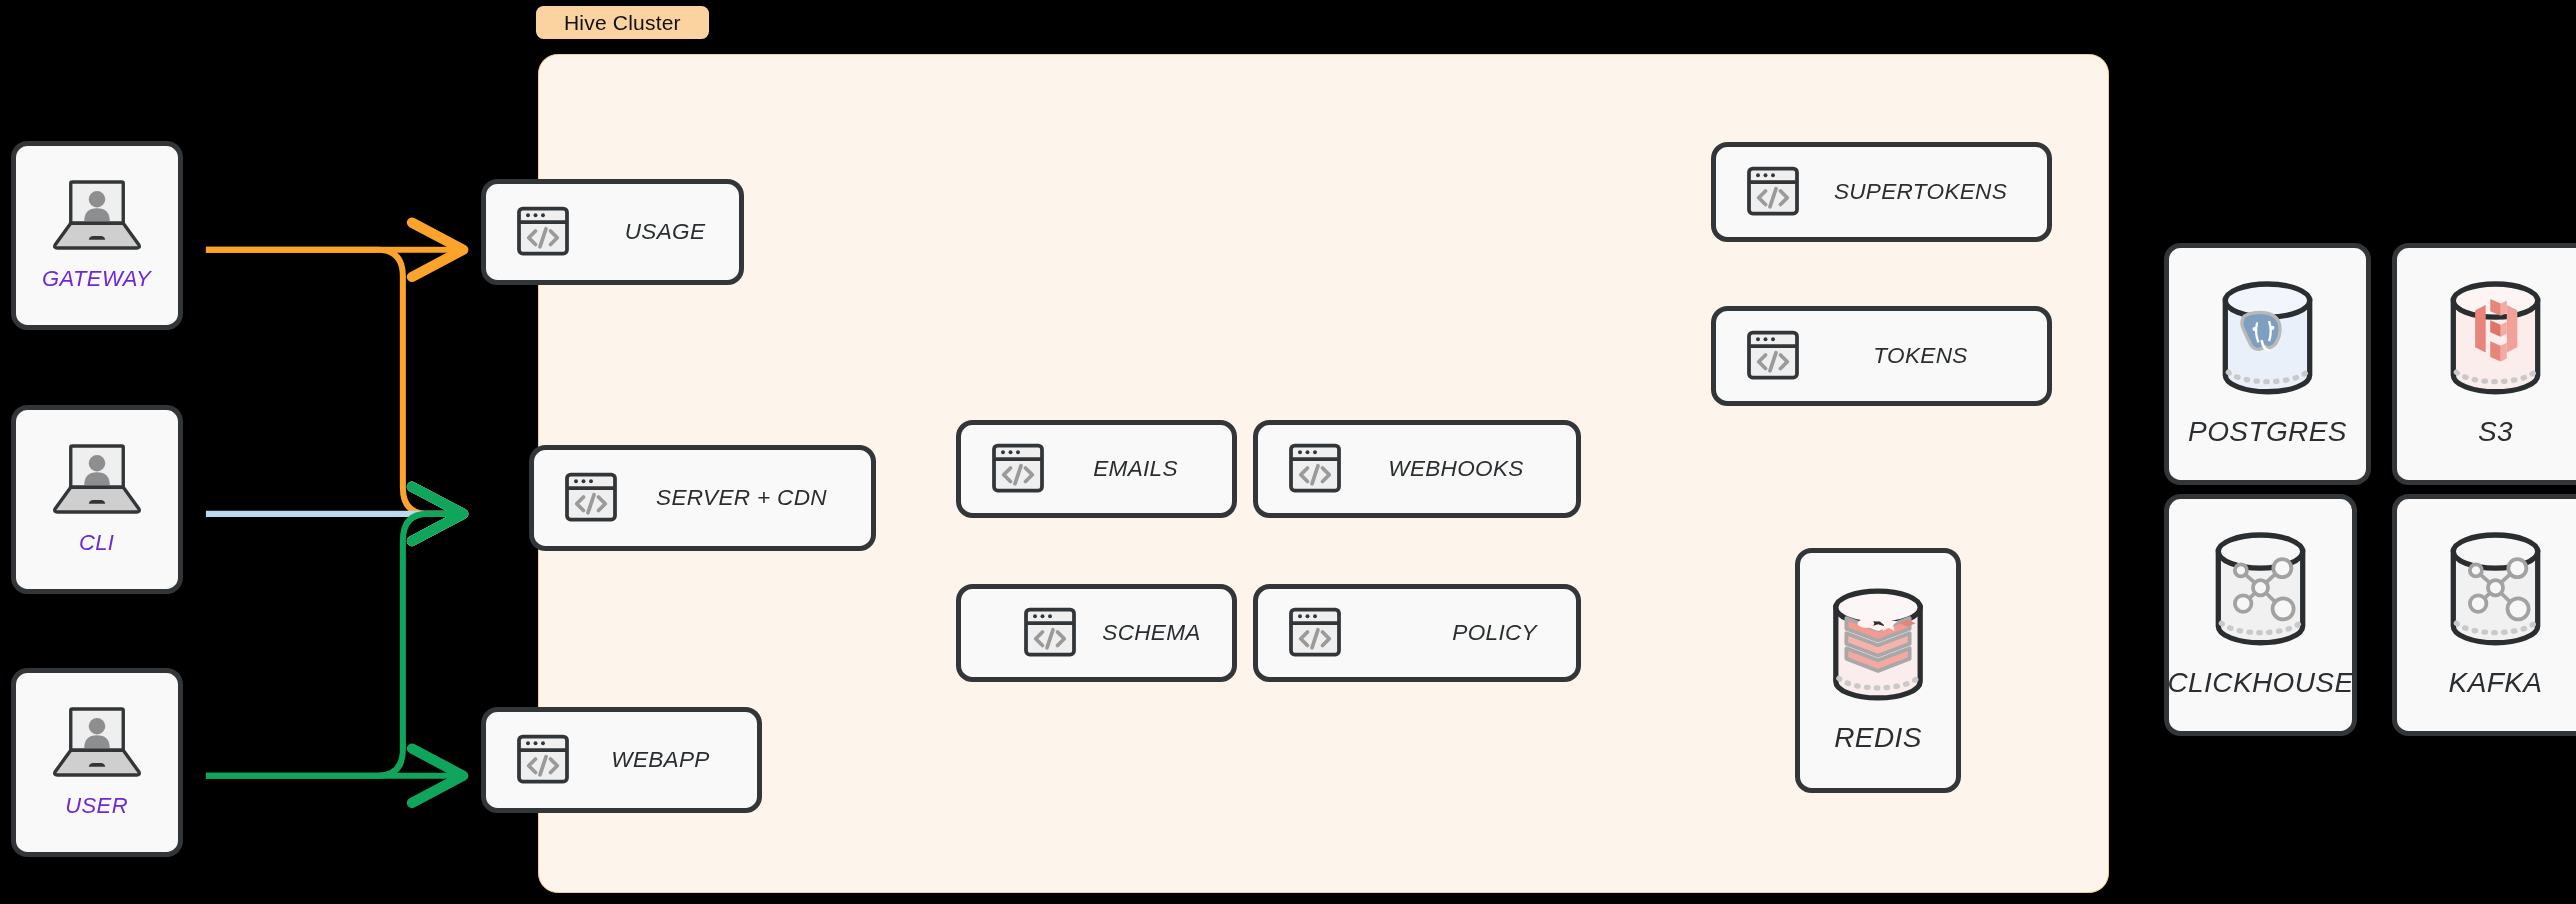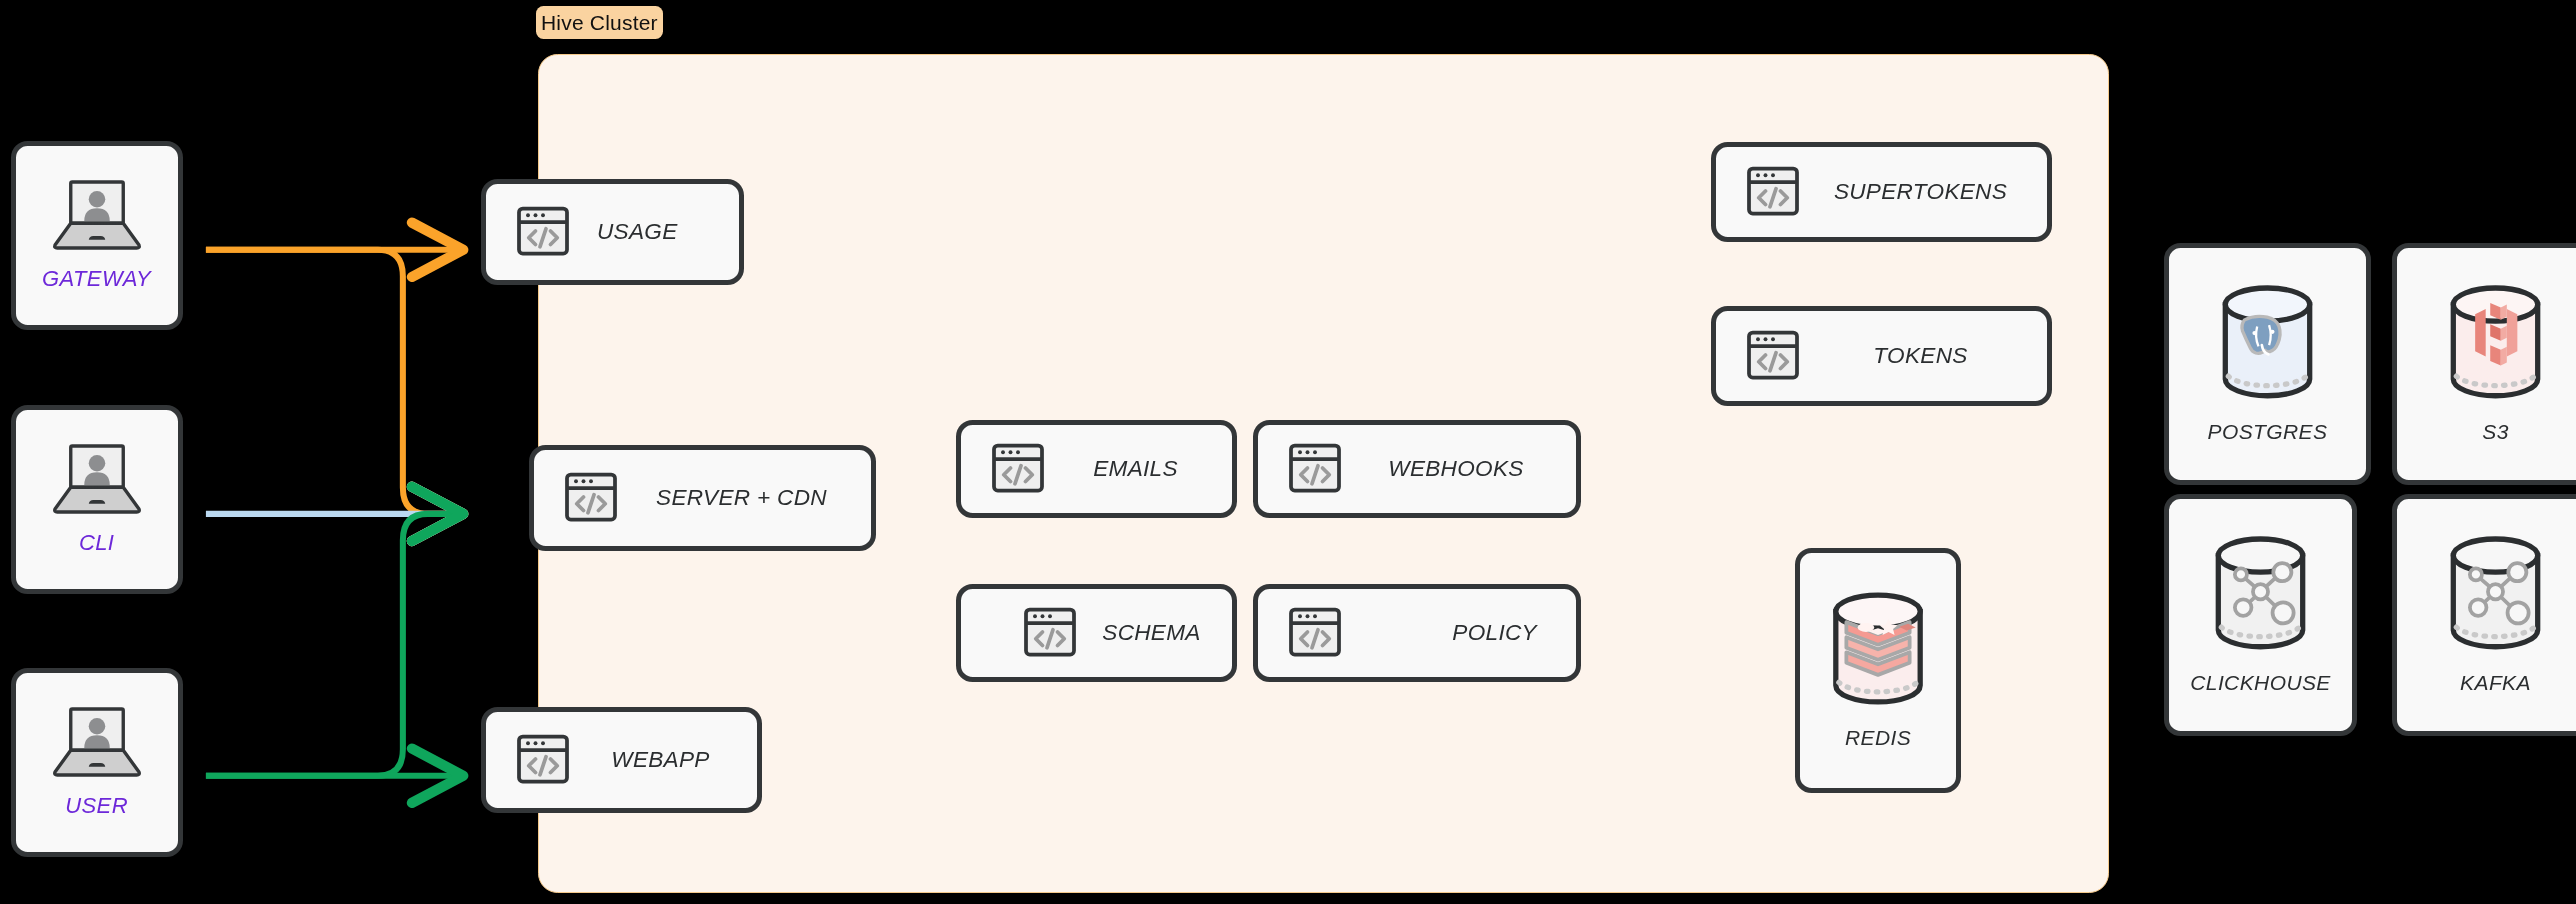--- a/index.html
+++ b/index.html
@@ -4,37 +4,37 @@
 <style>
   html,body{margin:0;padding:0;background:#000;}
   #stage{position:relative;width:2576px;height:904px;background:#000;
          font-family:"Liberation Sans","DejaVu Sans",sans-serif;overflow:hidden;}
 
   
   #cluster-region{position:absolute;left:538px;top:54px;width:1569px;height:837px;
         background:#FDF4EC;border:1.5px solid #F5C98A;border-radius:19.6px;}
   #cluster-tag{position:absolute;left:536px;top:6px;height:33px;
         background:#FAD3A0;border-radius:7.5px;display:flex;align-items:center;
-        padding:0 5px;color:#111;font-size:21px;font-weight:400;letter-spacing:0.2px;}
+        padding:0 28px;color:#111;font-size:21px;font-weight:400;letter-spacing:0.2px;}
 
   
   .node{position:absolute;background:#F9F9F9;border:5.3px solid #333638;
         border-radius:16.6px;box-sizing:border-box;}
   .node.svc{display:flex;align-items:center;}
   .node.host{display:flex;flex-direction:column;align-items:center;justify-content:center;}
 
   .svc-icon{flex:0 0 auto;margin-left:30px;}
   .svc-label{flex:1 1 auto;text-align:center;font-style:italic;color:#2B2E30;
              font-size:22.6px;letter-spacing:0.3px;padding-right:6px;white-space:nowrap;}
   .svc-label.right{text-align:right;padding-right:39px;}
-  .svc-label.lead{text-align:left;padding-left:27px;}
+  .svc-label.lead{text-align:center;padding-left:27px;}
 
   .host-label{margin-top:12px;font-style:italic;color:#6d28d9;font-size:22px;
               letter-spacing:0.4px;}
-  .db-label{margin-top:18px;font-style:italic;color:#2B2E30;font-size:21px;
+  .db-label{margin-top:18px;font-style:italic;color:#2B2E30;font-size:28px;
             letter-spacing:0.4px;}
 
   
   #edges{position:absolute;left:0;top:0;width:2576px;height:904px;pointer-events:none;}
 </style>
 </head>
 <body>
 
 <div id="stage">
 

